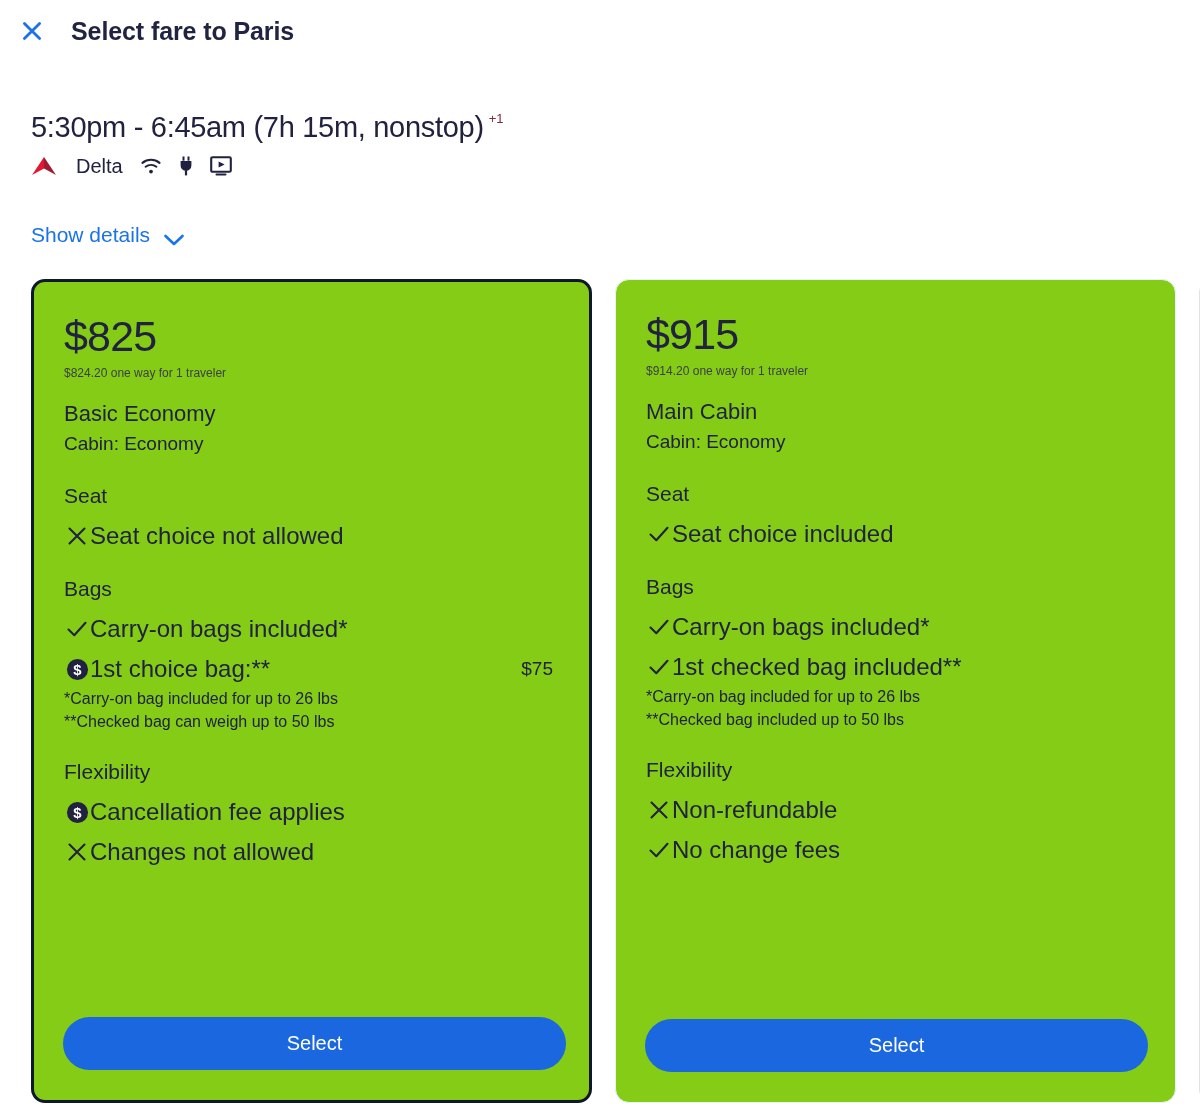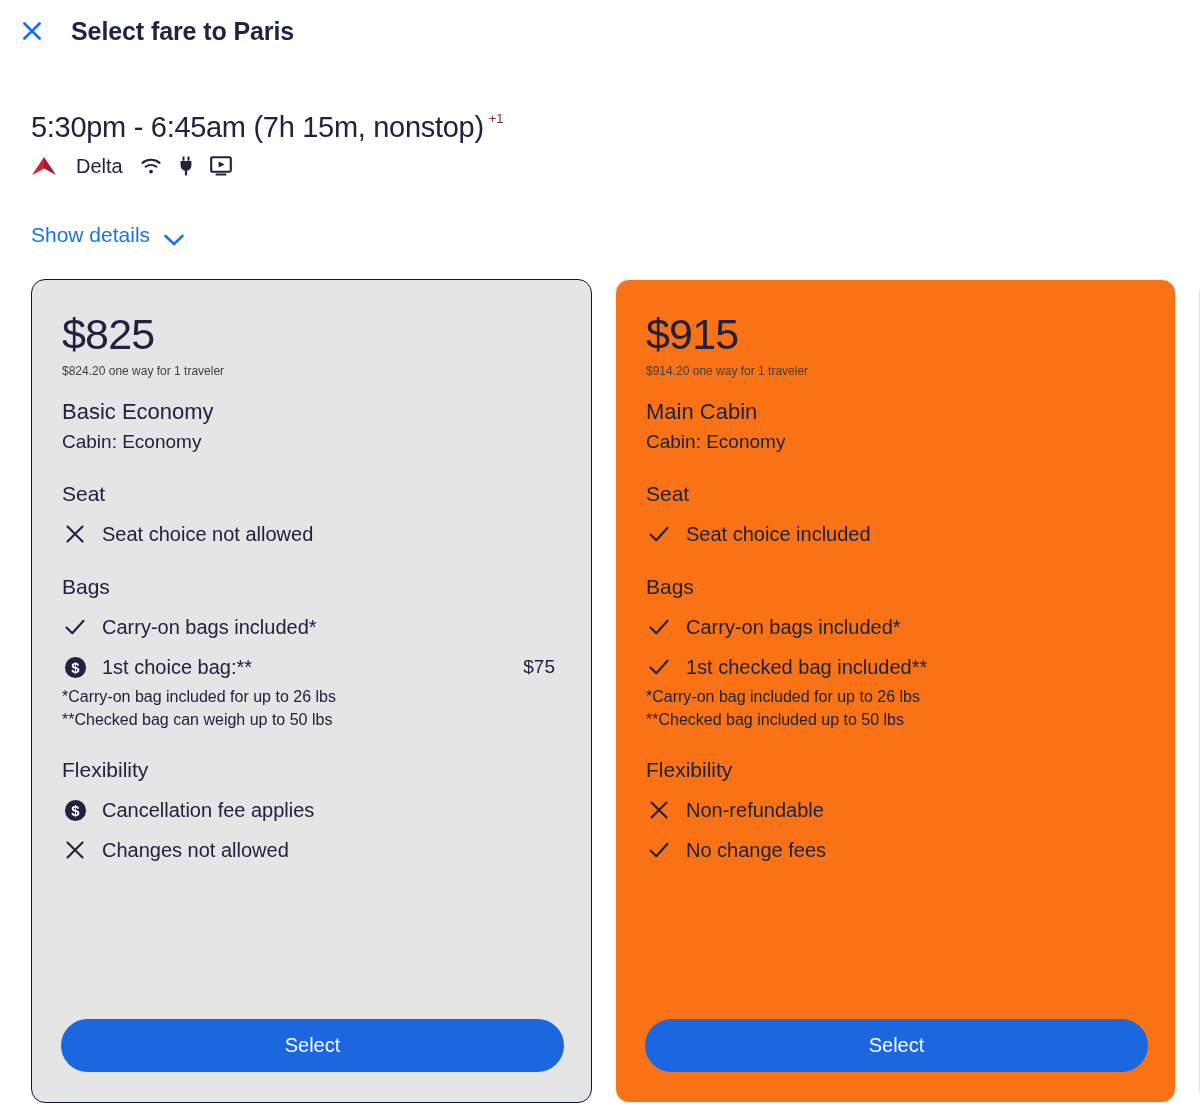--- a/index.html
+++ b/index.html
@@ -102,25 +102,25 @@
   }
   .card {
     width: 561px;
     height: 824px;
     border-radius: 14px;
     padding: 30px 30px 0 30px;
     position: relative;
     flex-shrink: 0;
   }
   .card.plain {
-    background: #e5e5e5;
-    border: 1px solid #0f172a;
+    background: #84cc16;
+    border: 3px solid #0f172a;
   }
   .card.highlight {
-    background: #f97316;
+    background: #84cc16;
     border: 1px solid #e8f0fe;
   }
 
   .price {
     font-size: 43px;
     font-weight: 400;
     color: #20223f;
     letter-spacing: -0.8px;
     line-height: 48px;
   }
@@ -156,23 +156,23 @@
     margin-top: 14px;
     min-height: 26px;
   }
   .feature-icon {
     width: 26px;
     flex-shrink: 0;
     display: flex; align-items: center; justify-content: center;
   }
   .feature-icon svg { display: block; }
   .feature-text {
-    font-size: 20px;
-    color: #20223f;
-    margin-left: 14px;
+    font-size: 24px;
+    color: #20223f;
+    margin-left: 0;
     line-height: 26px;
     flex: 1;
   }
   .feature-price {
     font-size: 19px;
     color: #20223f;
     margin-left: auto;
     padding-right: 6px;
   }
   .footnote {

